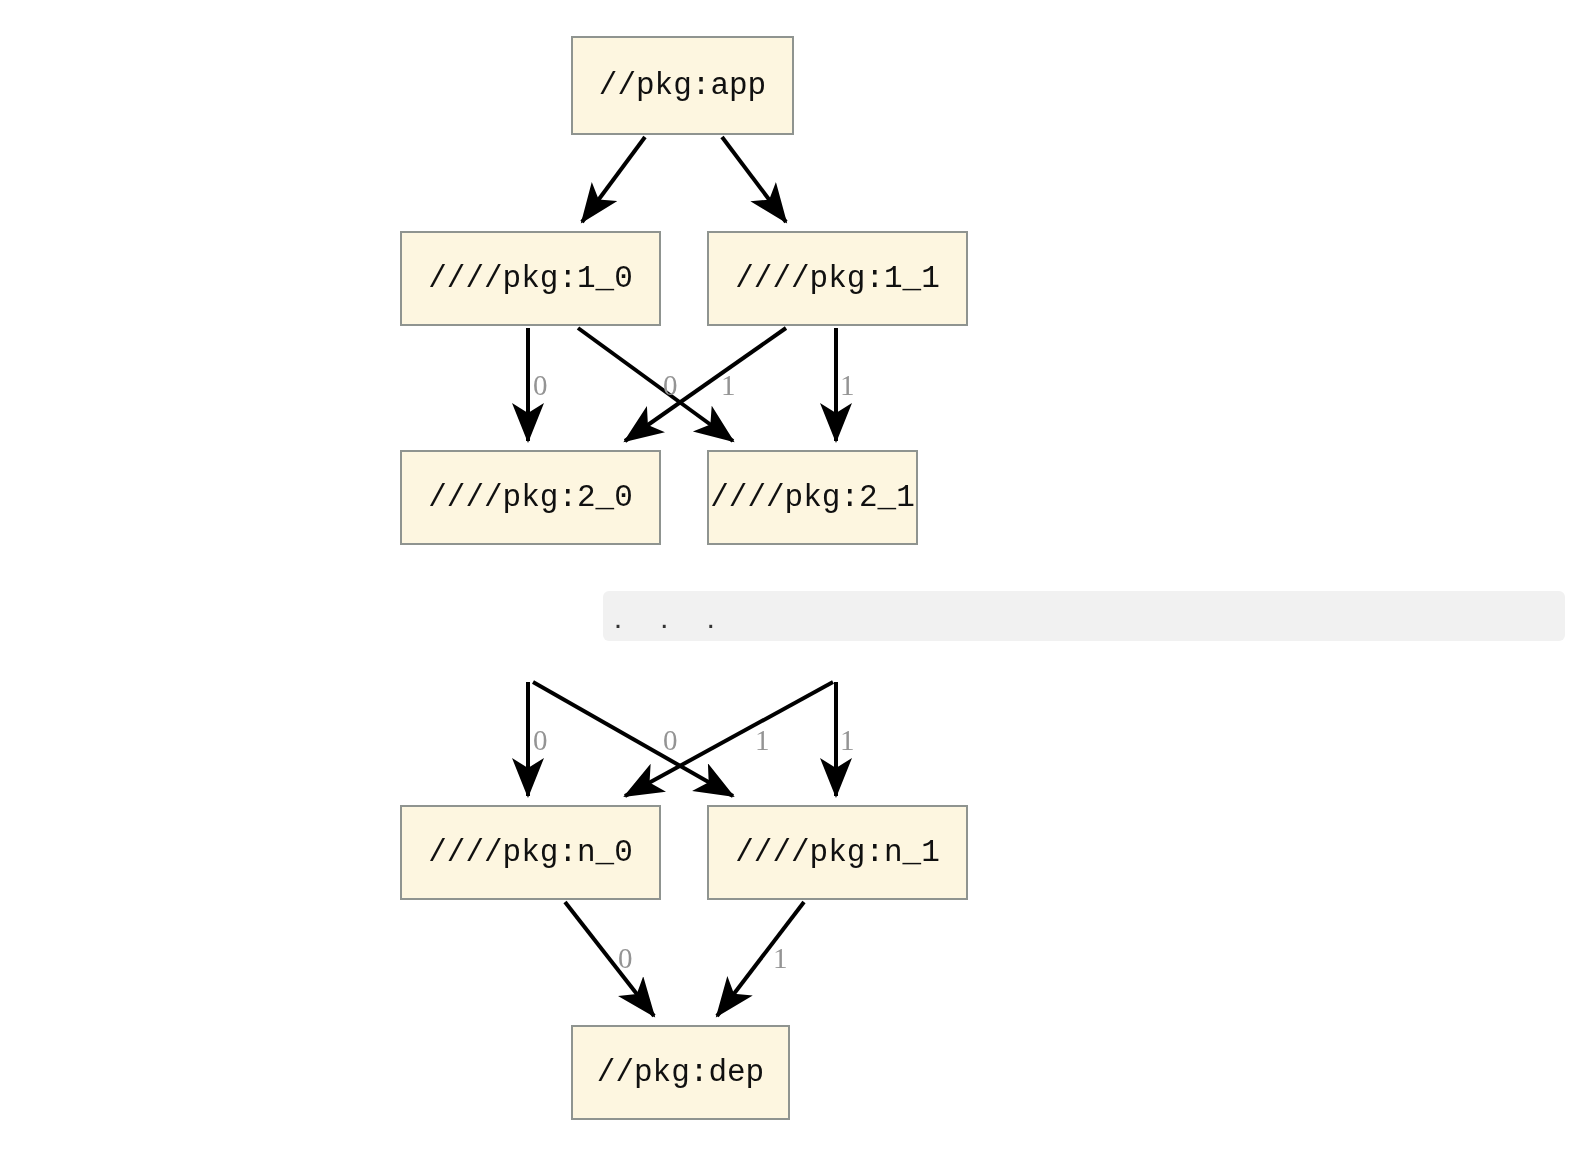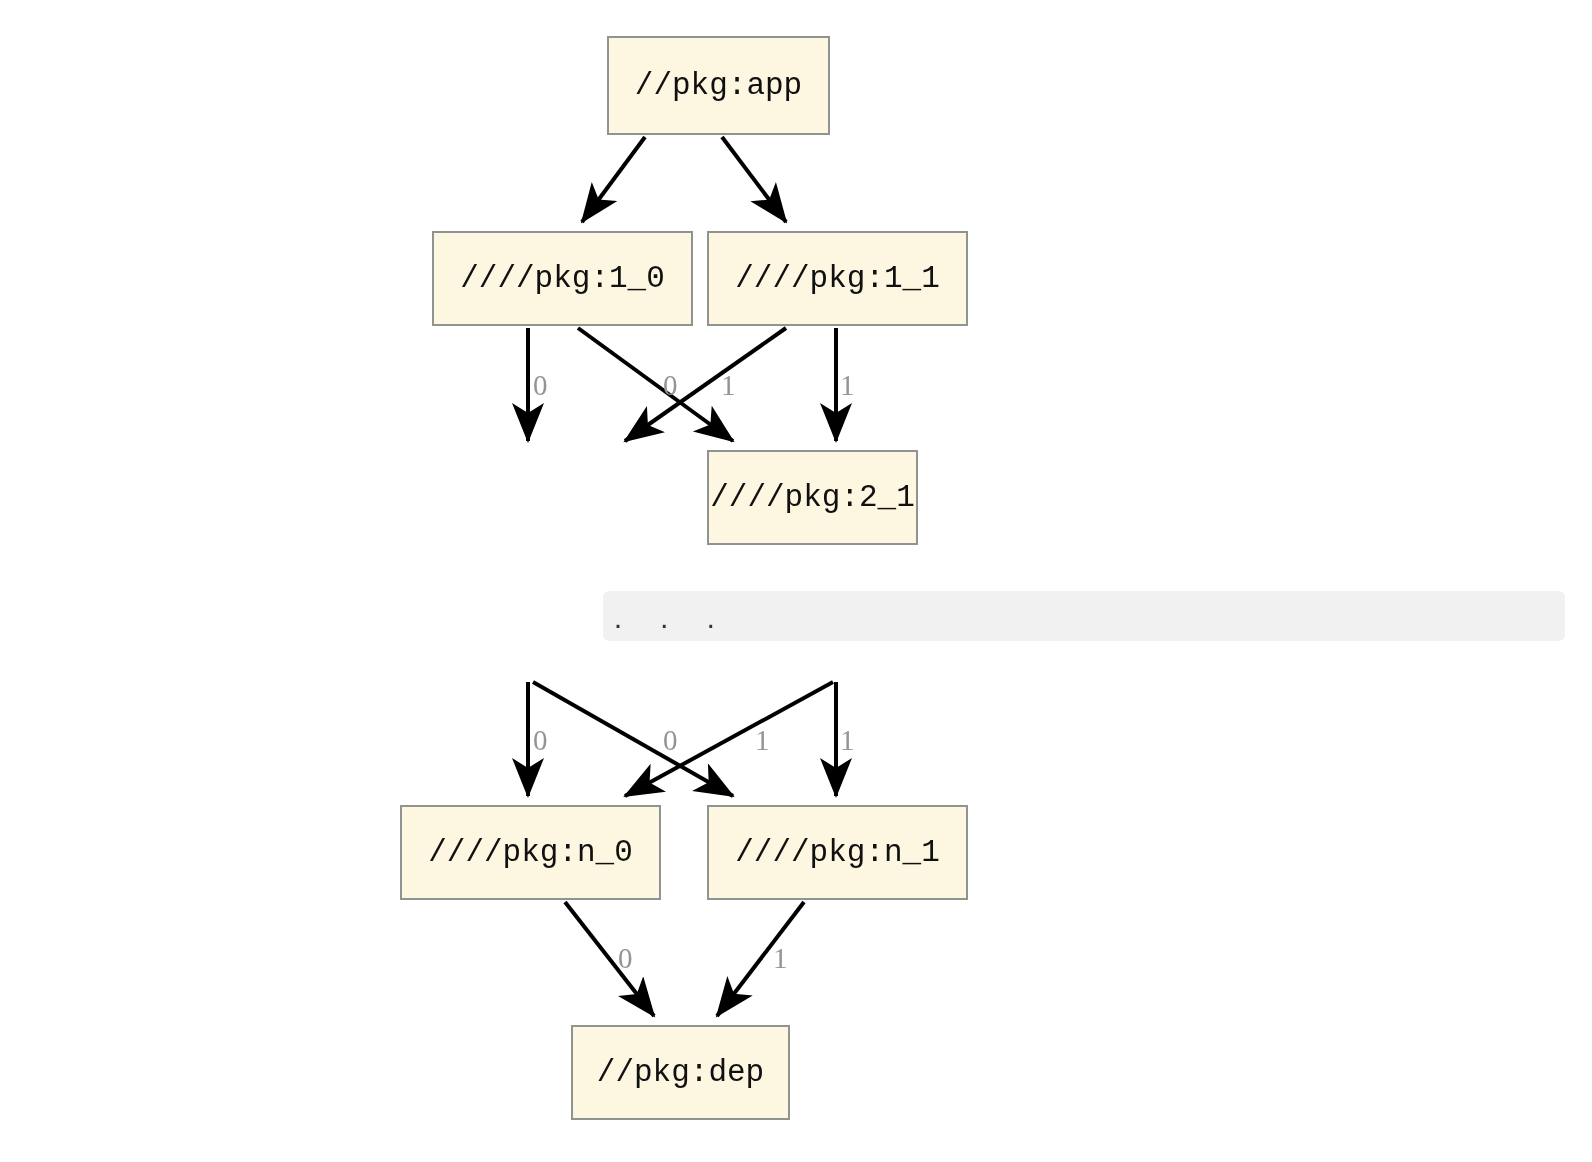--- a/index.html
+++ b/index.html
@@ -95,32 +95,35 @@
 
     <line x1="833" y1="682" x2="625" y2="796" stroke="#000000" stroke-width="4" marker-end="url(#arrowhead)"></line>
 
     <line x1="836" y1="682" x2="836" y2="796" stroke="#000000" stroke-width="4" marker-end="url(#arrowhead)"></line>
 
     <line x1="565" y1="902" x2="654" y2="1016" stroke="#000000" stroke-width="4" marker-end="url(#arrowhead)"></line>
 
     <line x1="804" y1="902" x2="717" y2="1016" stroke="#000000" stroke-width="4" marker-end="url(#arrowhead)"></line>
   </svg>
 
-  <div class="node-box" style="left:571px; top:36px; width:223px; height:99px;margin-left:36px;">
+  <div class="node-box" style="left:571px; top:36px; width:223px; height:99px;">
     <span class="node-label">//pkg:app</span>
   </div>
 
-  <div class="node-box" style="left:400px; top:231px; width:261px; height:95px;margin-left:32px;">
+  <div class="node-box" style="left:400px; top:231px; width:261px; height:95px;">
     <span class="node-label">////pkg:1_0</span>
   </div>
 
   <div class="node-box" style="left:707px; top:231px; width:261px; height:95px;">
     <span class="node-label">////pkg:1_1</span>
   </div>
 
+  <div class="node-box" style="left:400px; top:450px; width:261px; height:95px;">
+    <span class="node-label">////pkg:2_0</span>
+  </div>
 
   <div class="node-box" style="left:707px; top:450px; width:211px; height:95px;">
     <span class="node-label">////pkg:2_1</span>
   </div>
 
   <div class="node-box" style="left:400px; top:805px; width:261px; height:95px;">
     <span class="node-label">////pkg:n_0</span>
   </div>
 
   <div class="node-box" style="left:707px; top:805px; width:261px; height:95px;">

